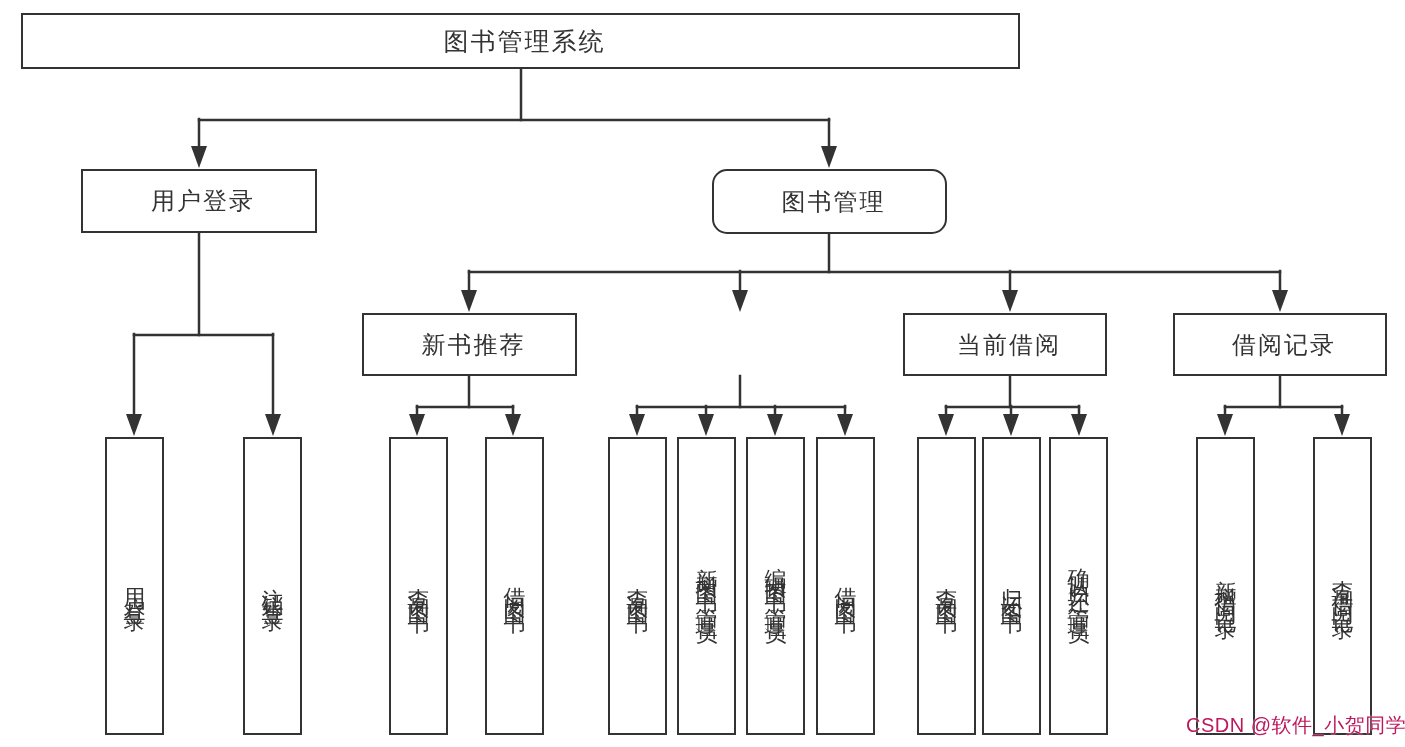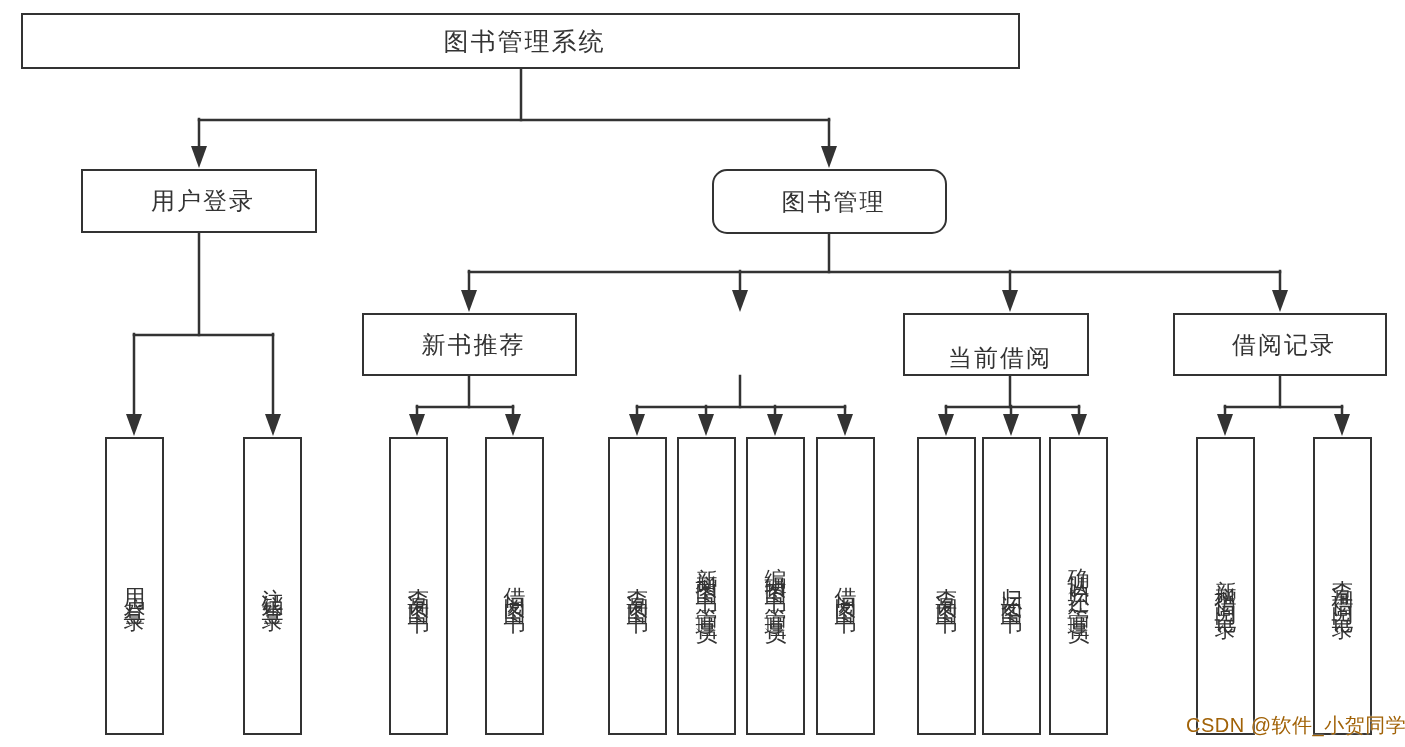--- a/index.html
+++ b/index.html
@@ -40,21 +40,21 @@
     font-size:22px;
     letter-spacing:8px;
     color:#333333;
     line-height:1;
     white-space:nowrap;
   }
   .watermark{
     position:absolute;
     left:1186px;top:712px;
     font-size:20px;
-    color:#a16207;
+    color:#be185d;
     letter-spacing:0.5px;
     white-space:nowrap;
     z-index:10;
     text-shadow:0 0 2px #ffffff;
   }
 </style>
 </head>
 <body>
 
 <div class="canvas">
@@ -142,21 +142,21 @@
   <div class="node" style="left:81px;top:169px;width:236px;height:64px;">
     <span class="hlabel">用户登录</span>
   </div>
   <div class="node" style="left:712px;top:169px;width:235px;height:65px;border-radius:15px;">
     <span class="hlabel">图书管理</span>
   </div>
 
   <div class="node" style="left:362px;top:313px;width:215px;height:63px;text-align:center;">
     <span class="hlabel">新书推荐</span>
   </div>
-  <div class="node" style="left:903px;top:313px;width:186px;height:63px;align-items:flex-end;">
+  <div class="node" style="left:903px;top:313px;width:204px;height:63px;">
     <span class="hlabel">当前借阅</span>
   </div>
   <div class="node" style="left:1173px;top:313px;width:214px;height:63px;">
     <span class="hlabel">借阅记录</span>
   </div>
 
   <div class="leaf" style="left:105px;top:437px;width:59px;height:298px;">
     <span class="vlabel">用户登录</span>
   </div>
   <div class="leaf" style="left:243px;top:437px;width:59px;height:298px;">

